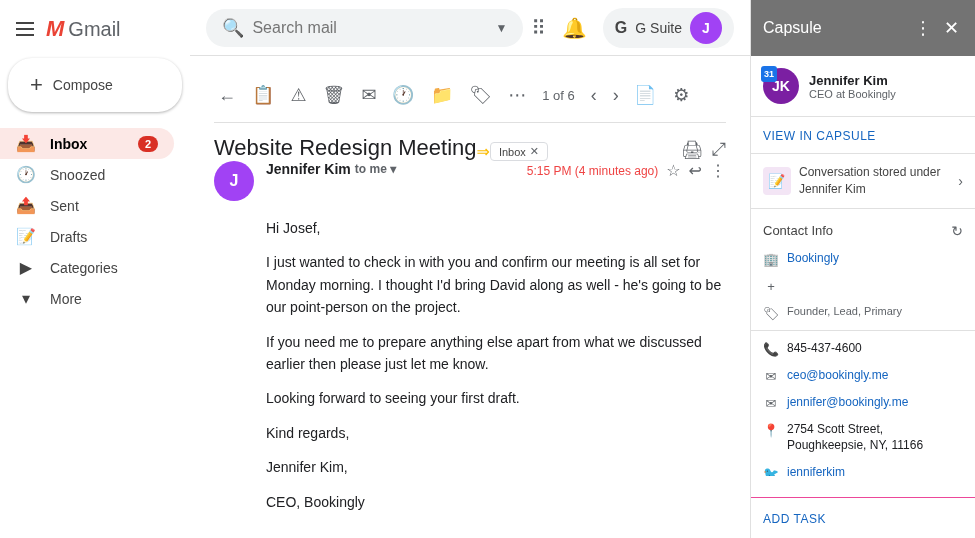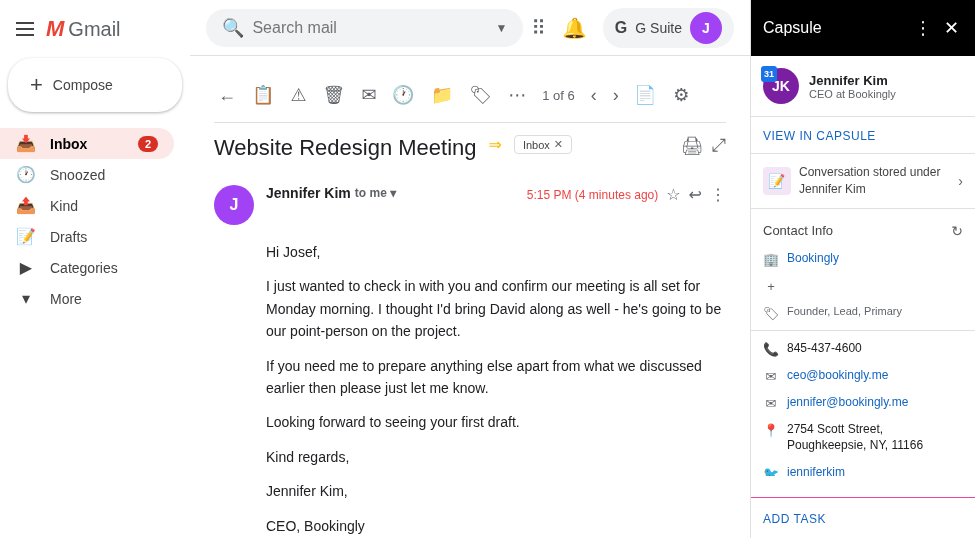--- a/index.html
+++ b/index.html
@@ -35,21 +35,21 @@
     .gsuite-badge { background: #f1f3f4; border-radius: 24px; padding: 4px 12px; display: flex; align-items: center; gap: 8px; font-size: 14px; color: #444; cursor: pointer; }
     .avatar { width: 32px; height: 32px; border-radius: 50%; background: #a142f4; display: flex; align-items: center; justify-content: center; color: white; font-size: 14px; font-weight: bold; }
     .search-arrow { font-size: 12px; color: #5f6368; cursor: pointer; }
 
     
     .email-container { flex: 1; overflow-y: auto; padding: 16px 24px; }
     .email-toolbar { display: flex; align-items: center; gap: 8px; padding: 8px 0 12px; border-bottom: 1px solid #e0e0e0; margin-bottom: 0; }
     .email-toolbar-icon { cursor: pointer; color: #5f6368; font-size: 18px; padding: 4px; border-radius: 4px; }
     .page-count { font-size: 13px; color: #5f6368; margin: 0 4px; }
 
-    .email-header { display: flex; align-items: flex-start; gap: 12px; margin-bottom: 24px; padding-top: 12px; }
+    .email-header { display: flex; align-items: flex-end; gap: 0; margin-bottom: 0; padding-top: 12px; }
     .email-subject { font-size: 22px; color: #202124; font-weight: 400; }
     .inbox-badge { background: #fff; border: 1px solid #dadce0; border-radius: 4px; font-size: 11px; padding: 2px 8px; color: #444; display: flex; align-items: center; gap: 4px; }
     .inbox-badge-x { cursor: pointer; color: #5f6368; }
     .email-icons { margin-left: auto; display: flex; gap: 8px; }
     .email-icons span { cursor: pointer; color: #5f6368; font-size: 18px; }
     .forward-icon { color: #fbbc04; font-size: 16px; }
 
     .email-meta { display: flex; align-items: flex-start; gap: 12px; margin-bottom: 16px; }
     .sender-avatar { width: 40px; height: 40px; border-radius: 50%; background: #a142f4; display: flex; align-items: center; justify-content: center; color: white; font-weight: bold; font-size: 16px; flex-shrink: 0; }
     .sender-info { flex: 1; }
@@ -57,21 +57,21 @@
     .to-me { font-size: 12px; color: #5f6368; cursor: pointer; }
     .email-time { font-size: 12px; color: #ef4444; white-space: nowrap; }
     .email-actions-right { display: flex; gap: 8px; align-items: center; }
     .action-icon { cursor: pointer; color: #5f6368; font-size: 16px; }
 
     .email-body { font-size: 14px; color: #202124; line-height: 1.6; padding-left: 52px; }
     .email-body p { margin-bottom: 12px; }
 
     
     .capsule-panel { width: 225px; background: #fff; border-left: 1px solid #e0e0e0; display: flex; flex-direction: column; flex-shrink: 0; }
-    .capsule-header { background: #000000; color: white; display: flex; align-items: center; padding: 0 12px; height: 56px; }
+    .capsule-header { background: #737373; color: white; display: flex; align-items: center; padding: 0 12px; height: 56px; }
     .capsule-title { flex: 1; font-size: 16px; font-weight: 500; }
     .capsule-icon { cursor: pointer; font-size: 18px; padding: 4px; }
 
     .capsule-contact { display: flex; align-items: center; gap: 10px; padding: 12px; border-bottom: 1px solid #e0e0e0; }
     .contact-avatar { width: 36px; height: 36px; border-radius: 50%; background: #7b1fa2; display: flex; align-items: center; justify-content: center; color: white; font-size: 14px; font-weight: bold; flex-shrink: 0; }
     .contact-name { font-weight: bold; font-size: 13px; color: #202124; }
     .contact-title { font-size: 11px; color: #5f6368; }
 
     .view-in-capsule { padding: 10px 12px; border-bottom: 1px solid #e0e0e0; }
     .view-link { color: #1565c0; font-size: 12px; font-weight: 500; cursor: pointer; text-transform: uppercase; letter-spacing: 0.5px; }
@@ -123,21 +123,21 @@
     <span class="nav-icon">📥</span>
     <span class="nav-label">Inbox</span>
     <span class="nav-badge">2</span>
   </div>
   <div class="nav-item">
     <span class="nav-icon">🕐</span>
     <span class="nav-label">Snoozed</span>
   </div>
   <div class="nav-item">
     <span class="nav-icon">📤</span>
-    <span class="nav-label">Kind</span>
+    <span class="nav-label">Sent</span>
   </div>
   <div class="nav-item">
     <span class="nav-icon">📝</span>
     <span class="nav-label">Drafts</span>
   </div>
   <div class="nav-item">
     <span class="nav-icon">▶</span>
     <span class="nav-label">Categories</span>
   </div>
   <div class="nav-item-expand">

